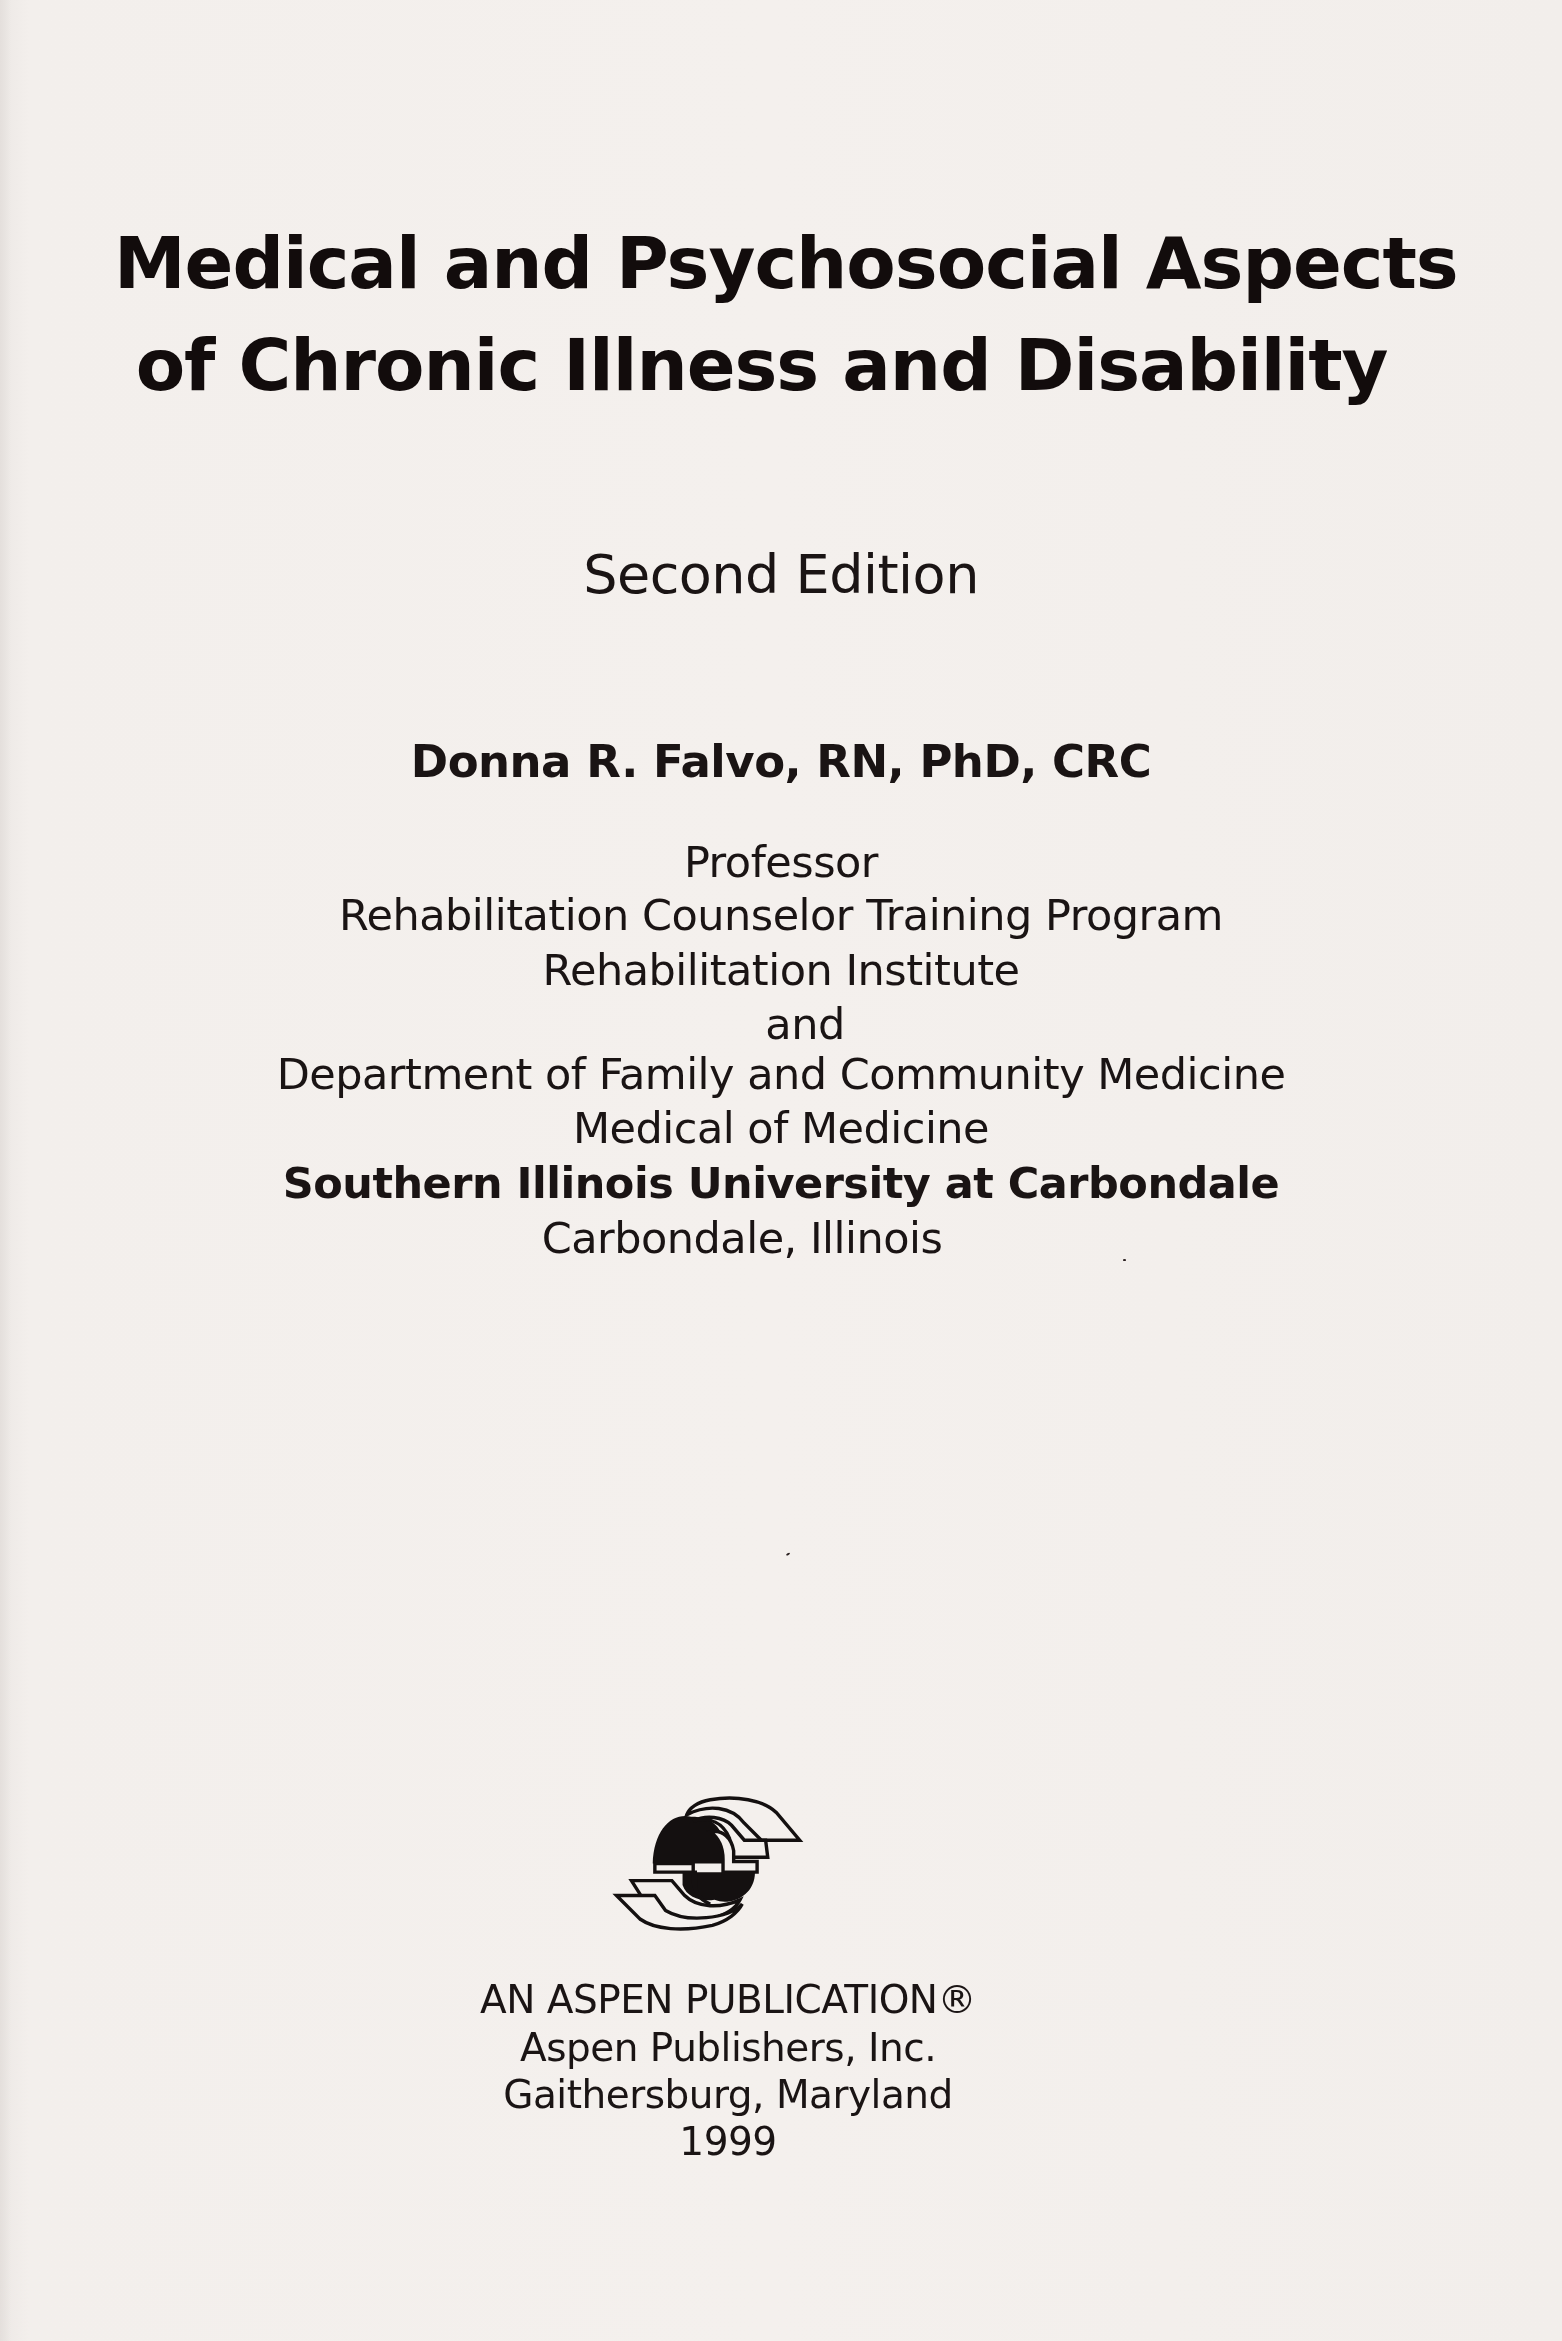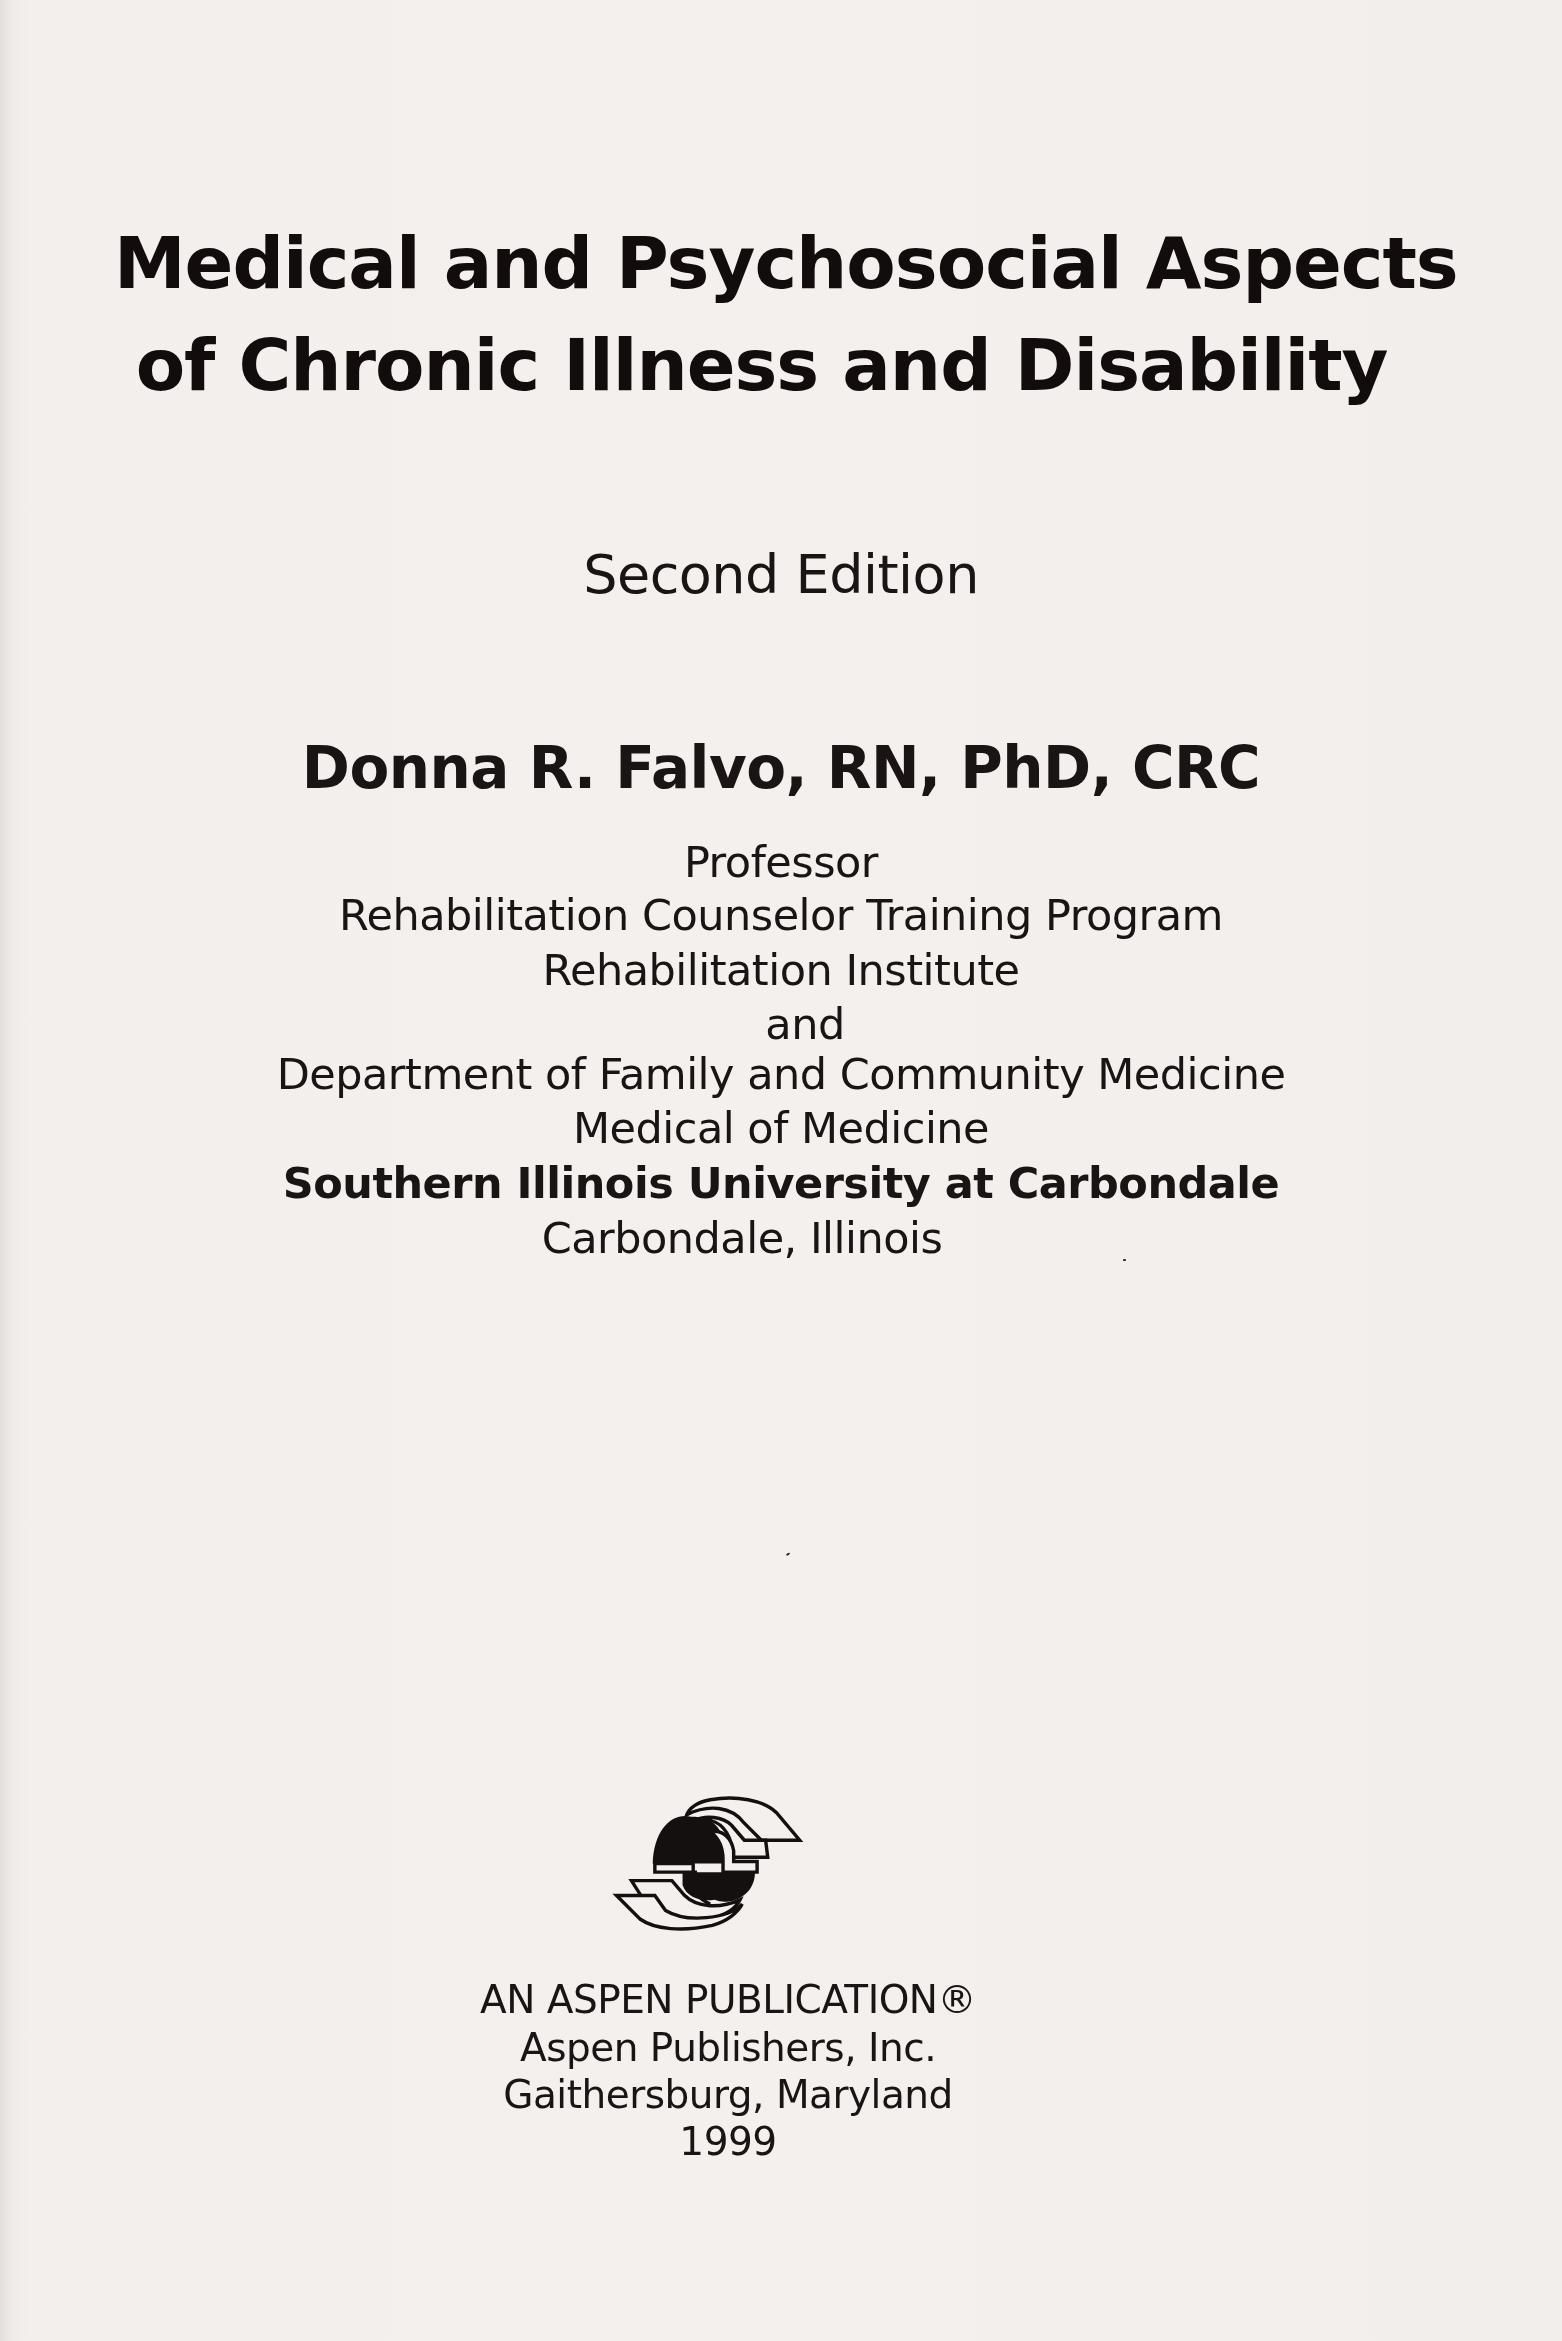--- a/index.html
+++ b/index.html
@@ -45,21 +45,21 @@
     .title-2 { top: 329px; left: -19.4px; }
     .edition {
       top: 548px;
       font-size: 54px;
       left: 0;
       letter-spacing: -0.5px;
       text-align: center;
     }
     .author {
       top: 739px;
-      font-size: 58px;
+      font-size: 45px;
       font-weight: bold;
       letter-spacing: -0.5px;
     }
     .affil {
       font-size: 43px;
       letter-spacing: -0.5px;
     }
     .publisher {
       font-size: 39px;
       letter-spacing: -0.5px;

